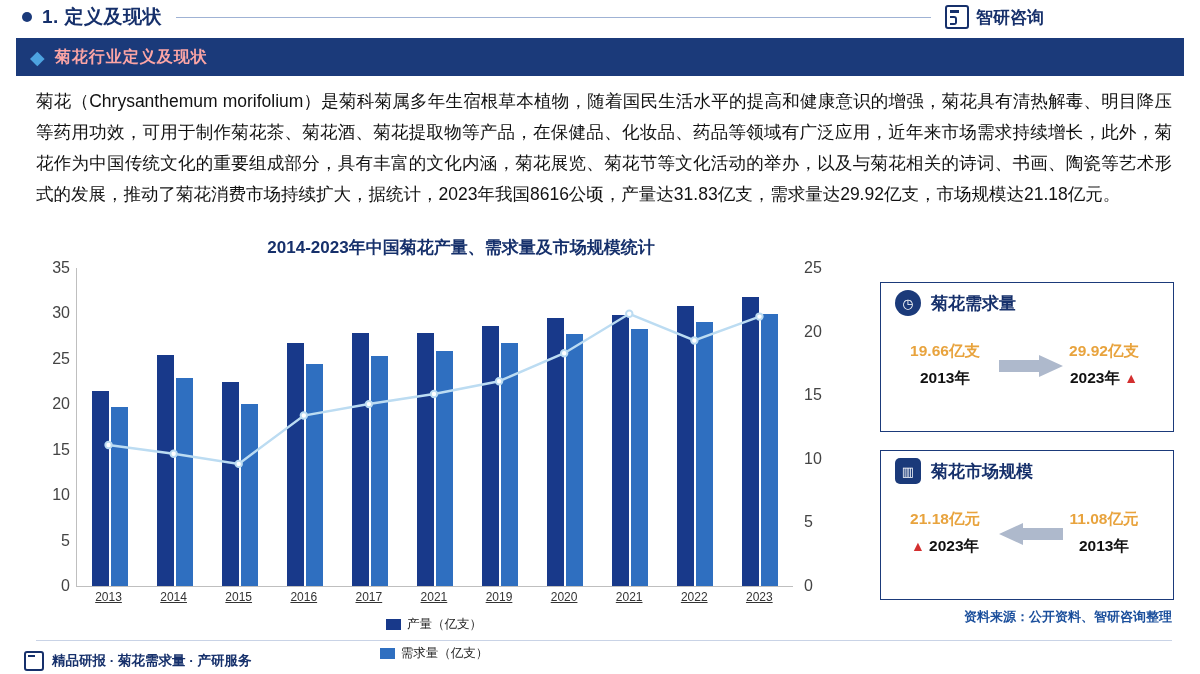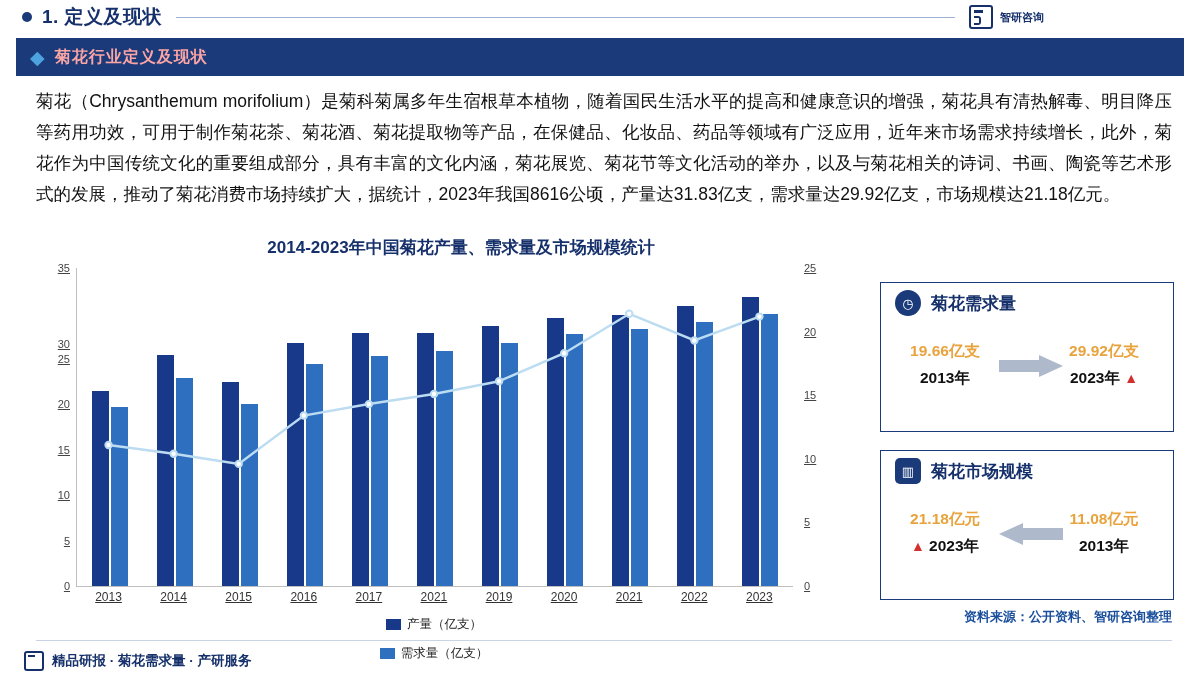--- a/index.html
+++ b/index.html
@@ -34,21 +34,21 @@
     width:20px;height:20px;border:2px solid #16306b;border-radius:3px;
     position:relative;margin-right:7px;
   }
   .brand-mark:before{
     content:"";position:absolute;left:3px;top:3px;width:9px;height:3px;background:#16306b;
   }
   .brand-mark:after{
     content:"";position:absolute;left:3px;top:9px;width:5px;height:5px;
     border:2px solid #16306b;border-radius:0 3px 3px 0;border-left:none;
   }
-  .brand-text{font-size:11px;font-weight:bold;color:#16306b;}
+  .brand-text{font-size:17px;font-weight:bold;color:#16306b;}
 
   
   .band{
     position:absolute;left:16px;top:38px;width:1168px;height:38px;
     background:#1b3a7a;display:flex;align-items:center;
   }
   .band-diamond{
     margin-left:14px;margin-right:10px;color:#4da3e0;font-size:19px;line-height:1;
   }
   .band-title{
@@ -72,22 +72,22 @@
   }
   .plot{
     position:absolute;left:0;top:32px;width:820px;height:330px;
   }
   .y-left,.y-right{
     position:absolute;top:0;width:34px;height:318px;
   }
   .y-left{left:0;}
   .y-right{left:762px;width:34px;}
   .y-lab{
-    position:absolute;font-size:11px;color:#444;width:34px;
-    text-align:right;transform:translateY(-50%);text-decoration:underline;
+    position:absolute;font-size:16px;color:#444;width:34px;
+    text-align:right;transform:translateY(-50%);
   }
   .y-right .y-lab{text-align:left;padding-left:6px;}
   .grid-area{
     position:absolute;left:40px;top:0;width:716px;height:318px;
     border-left:1px solid #bfbfbf;border-bottom:1px solid #bfbfbf;
   }
   .bars{
     position:absolute;left:0;bottom:0;width:100%;height:100%;
     display:flex;justify-content:space-around;align-items:flex-end;
   }
@@ -192,21 +192,21 @@
 <div class="chart-wrap">
   <div class="chart-title">2014-2023年中国菊花产量、需求量及市场规模统计</div>
   <div class="plot">
     <div class="y-left" id="yleft">
         <div class="y-lab" style="top: 318px;">0</div>
         <div class="y-lab" style="top: 272.571px;">5</div>
         <div class="y-lab" style="top: 227.143px;">10</div>
         <div class="y-lab" style="top: 181.714px;">15</div>
         <div class="y-lab" style="top: 136.286px;">20</div>
         <div class="y-lab" style="top: 90.8571px;">25</div>
-        <div class="y-lab" style="top: 45.4286px; margin-top: 31px;">30</div>
+        <div class="y-lab" style="top: 45.4286px;">30</div>
         <div class="y-lab" style="top: 0px;">35</div>
       </div>
     <div class="y-right" id="yright">
         <div class="y-lab" style="top: 318px;">0</div>
         <div class="y-lab" style="top: 254.4px;">5</div>
         <div class="y-lab" style="top: 190.8px;">10</div>
         <div class="y-lab" style="top: 127.2px;">15</div>
         <div class="y-lab" style="top: 63.6px;">20</div>
         <div class="y-lab" style="top: 0px;">25</div>
       </div>

